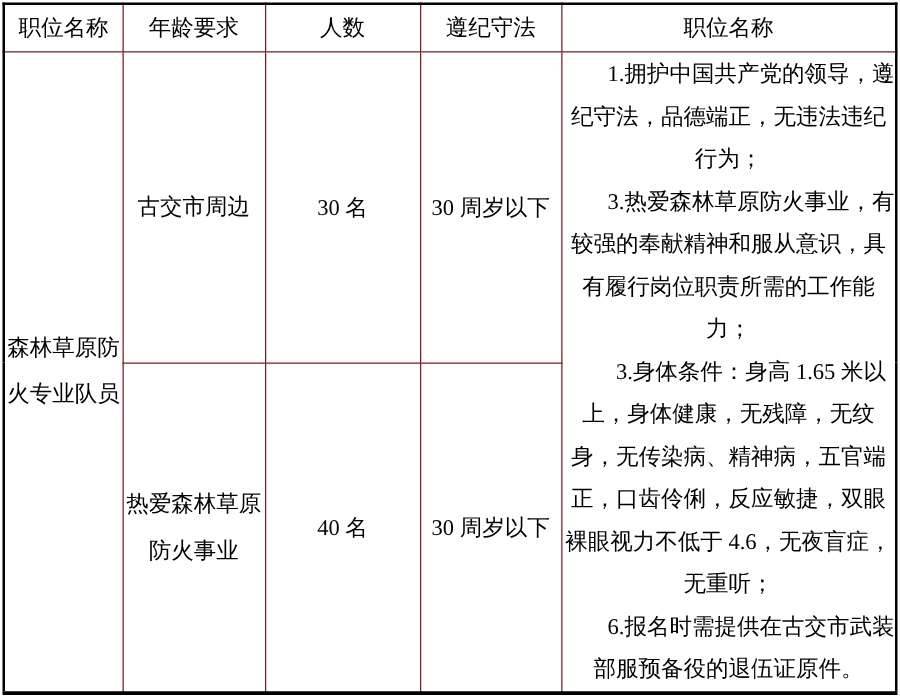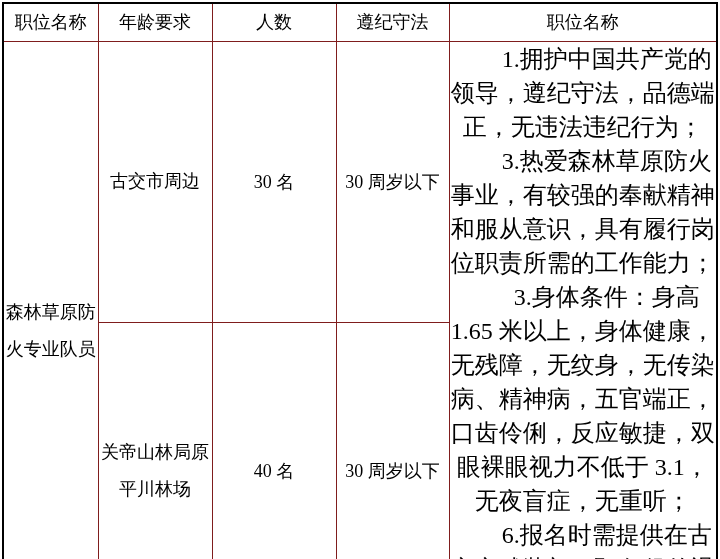--- a/index.html
+++ b/index.html
@@ -54,21 +54,21 @@
   td.requirements-cell {
     vertical-align: top;
     text-align: justify;
     text-justify: inter-ideograph;
     padding: 2px 6px 0 7px;
   }
   td.requirements-cell p {
     margin: 0;
     line-height: 34px;
     text-indent: 2em;
-    font-size: 24px;
+    font-size: 18px;
   }
 </style>
 </head>
 <body>
 
 <div class="page">
   <table class="recruit">
     <colgroup>
       <col style="width:95px">
       <col style="width:114px">
@@ -85,24 +85,24 @@
       <th>职位名称</th>
     </tr>
     <tr class="body-row-1">
       <td class="position-cell" rowspan="2">森林草原防火专业队员</td>
       <td class="location-cell">古交市周边</td>
       <td class="count-cell">30 名</td>
       <td class="age-cell">30 周岁以下</td>
       <td class="requirements-cell" rowspan="2">
         <p>1.拥护中国共产党的领导，遵纪守法，品德端正，无违法违纪行为；</p>
         <p>3.热爱森林草原防火事业，有较强的奉献精神和服从意识，具有履行岗位职责所需的工作能力；</p>
-        <p>3.身体条件：身高 1.65 米以上，身体健康，无残障，无纹身，无传染病、精神病，五官端正，口齿伶俐，反应敏捷，双眼裸眼视力不低于 3.1，无夜盲症，无重听；</p>
+        <p>3.身体条件：身高 1.65 米以上，身体健康，无残障，无纹身，无传染病、精神病，五官端正，口齿伶俐，反应敏捷，双眼裸眼视力不低于 4.6，无夜盲症，无重听；</p>
         <p>6.报名时需提供在古交市武装部服预备役的退伍证原件。</p>
       </td>
     </tr>
     <tr class="body-row-2">
-      <td class="location-cell">关帝山林局原平川林场</td>
+      <td class="location-cell">热爱森林草原防火事业</td>
       <td class="count-cell">40 名</td>
       <td class="age-cell">30 周岁以下</td>
     </tr>
   </tbody>
     </table>
 </div>
 
 </body></html>

